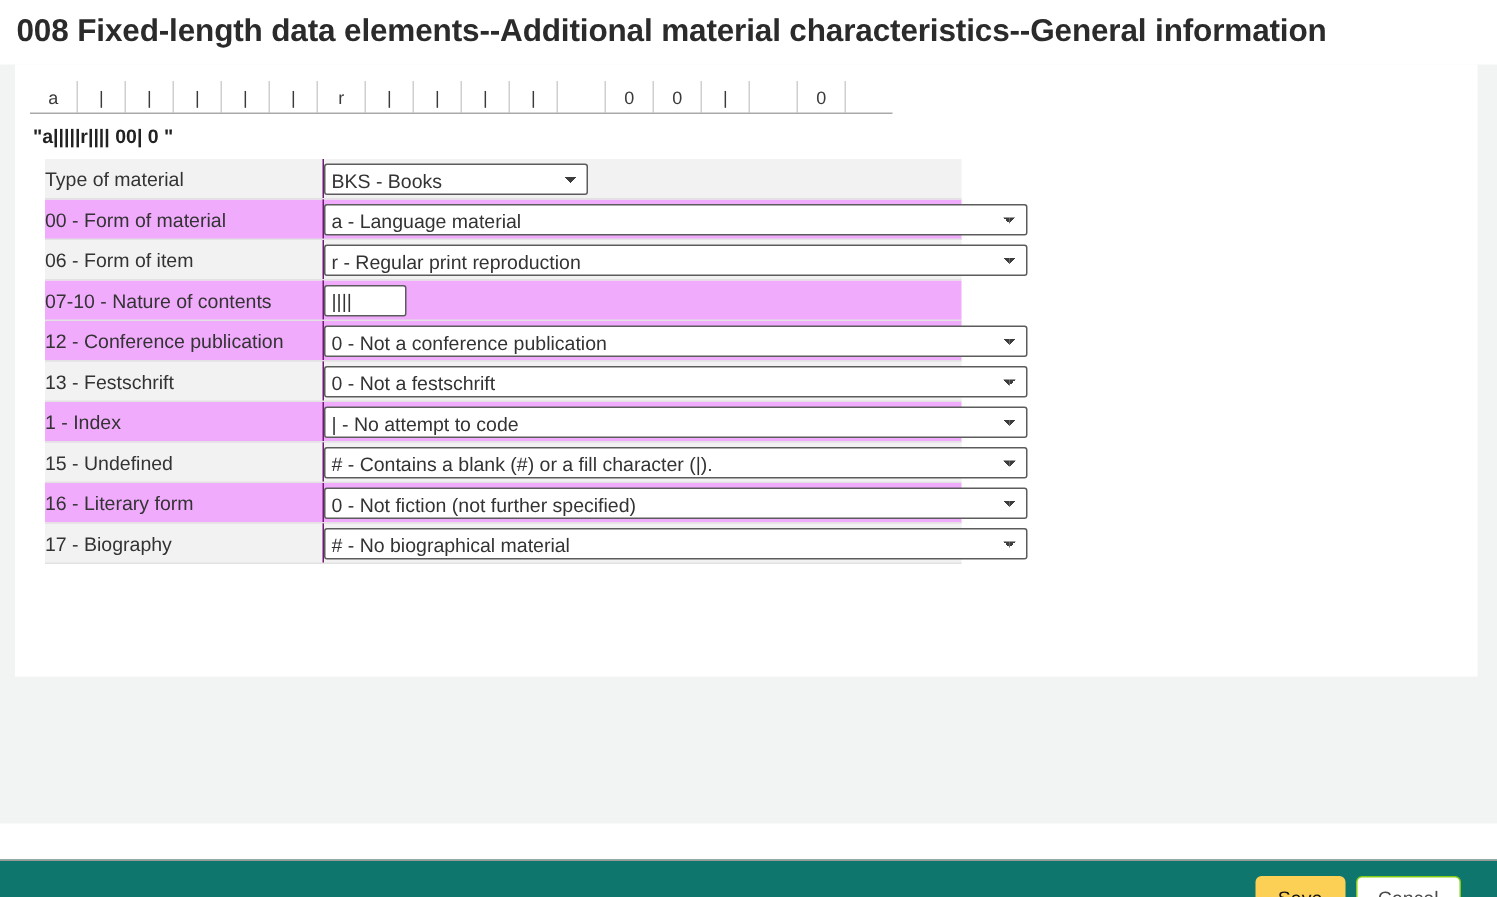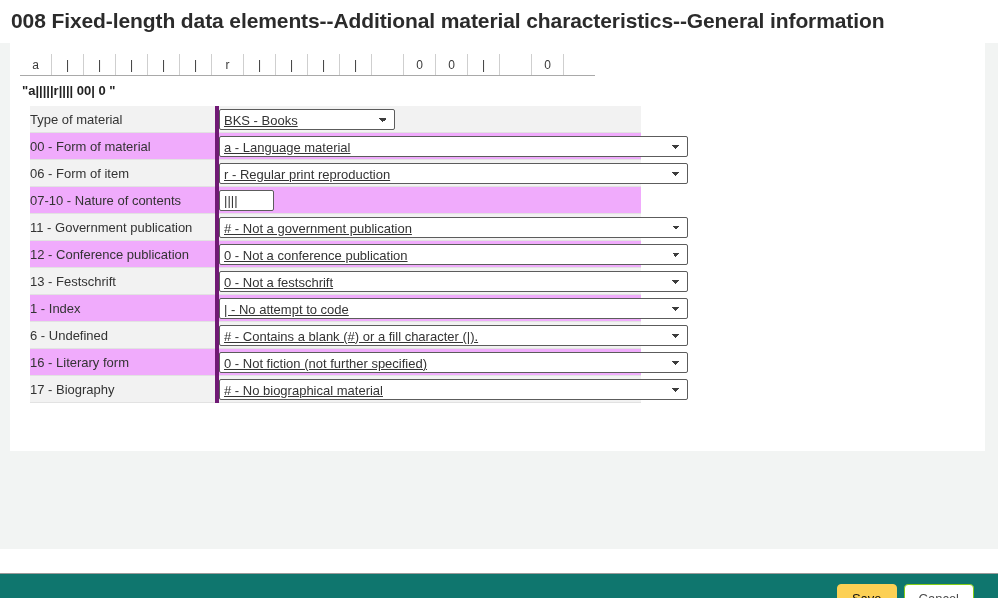--- a/index.html
+++ b/index.html
@@ -99,21 +99,21 @@
     background: #f2f2f2;
   }
   table.fields tr.even td {
     background: #f0abfc;
   }
   td.label-cell {
     width: 185px;
     padding: 6px 0 6px 13px;
     font-size: 13px;
     color: #333333;
-    border-right: 4px solid #701a75;
+    border-right: 1px solid #701a75;
     white-space: nowrap;
   }
   td.value-cell {
     padding: 3px 0 3px 2px;
     height: 26px;
   }
 
   
   select.fld {
     font-family: "Liberation Sans", sans-serif;
@@ -130,21 +130,20 @@
       linear-gradient(135deg, #3c3c3c 50%, transparent 50%);
     background-position:
       calc(100% - 11px) 8px,
       calc(100% - 7px) 8px;
     background-size: 4px 4px, 4px 4px;
     background-repeat: no-repeat;
     -webkit-appearance: none;
     -moz-appearance: none;
     appearance: none;
     box-sizing: border-box;
-    text-decoration: underline;
   }
   select.wide  { width: 469px; }
   select.short { width: 176px; }
 
   input.fld {
     font-family: "Liberation Sans", sans-serif;
     font-size: 13px;
     color: #333333;
     height: 21px;
     width: 55px;
@@ -243,38 +242,34 @@
           <td class="value-cell"><select class="fld wide"><option>a - Language material</option></select></td>
         </tr>
         <tr class="odd">
           <td class="label-cell">06 - Form of item</td>
           <td class="value-cell"><select class="fld wide"><option>r - Regular print reproduction</option></select></td>
         </tr>
         <tr class="even">
           <td class="label-cell">07-10 - Nature of contents</td>
           <td class="value-cell"><input type="text" class="fld" value="||||" style=""></td>
         </tr>
-        <tr class="odd">
-          <td class="label-cell">11 - Government publication</td>
-          <td class="value-cell"><select class="fld wide"><option># - Not a government publication</option></select></td>
-        </tr>
         <tr class="even">
           <td class="label-cell">12 - Conference publication</td>
           <td class="value-cell"><select class="fld wide"><option>0 - Not a conference publication</option></select></td>
         </tr>
         <tr class="odd">
           <td class="label-cell">13 - Festschrift</td>
           <td class="value-cell"><select class="fld wide"><option>0 - Not a festschrift</option></select></td>
         </tr>
         <tr class="even">
           <td class="label-cell">1 - Index</td>
           <td class="value-cell"><select class="fld wide"><option>| - No attempt to code</option></select></td>
         </tr>
         <tr class="odd">
-          <td class="label-cell">6 - Undefined</td>
+          <td class="label-cell">15 - Undefined</td>
           <td class="value-cell"><select class="fld wide"><option># - Contains a blank (#) or a fill character (|).</option></select></td>
         </tr>
         <tr class="even">
           <td class="label-cell">16 - Literary form</td>
           <td class="value-cell"><select class="fld wide"><option>0 - Not fiction (not further specified)</option></select></td>
         </tr>
         <tr class="odd">
           <td class="label-cell">17 - Biography</td>
           <td class="value-cell"><select class="fld wide"><option># - No biographical material</option></select></td>
         </tr>

